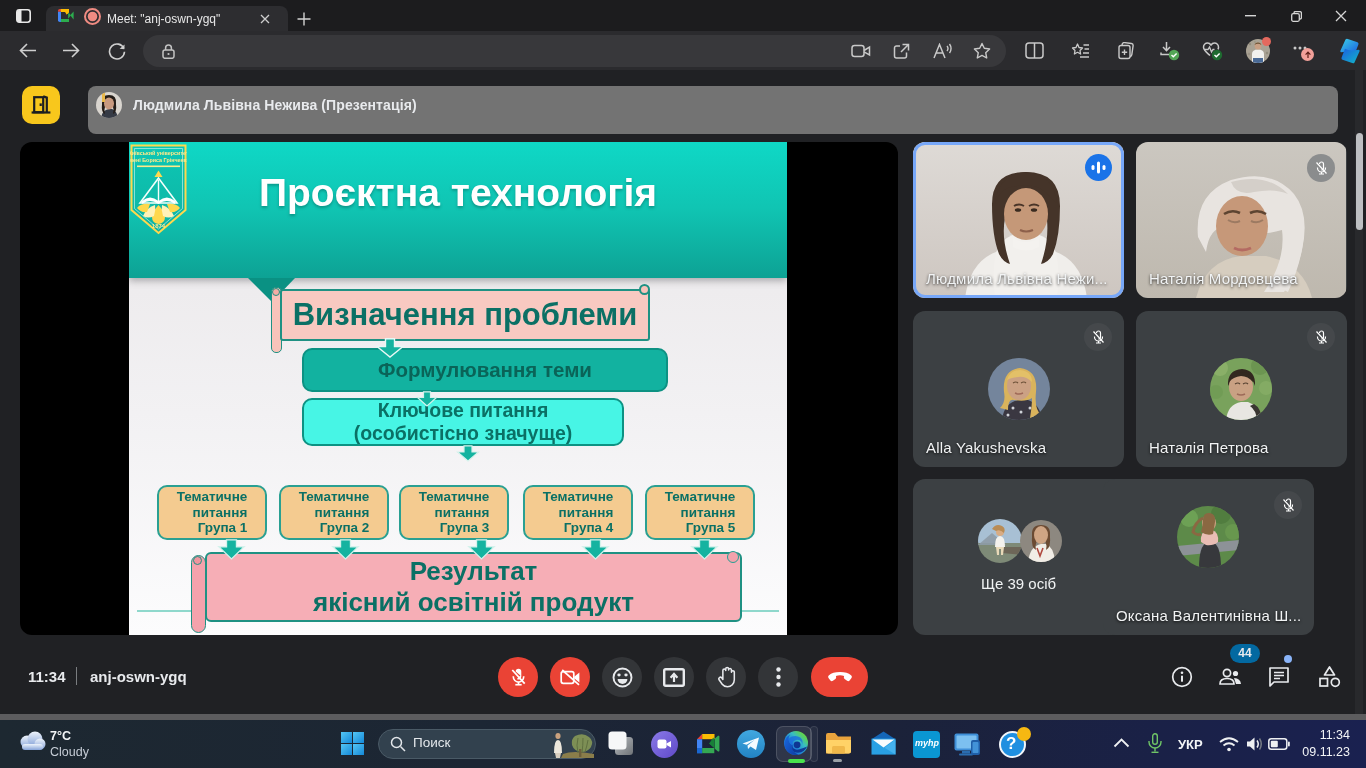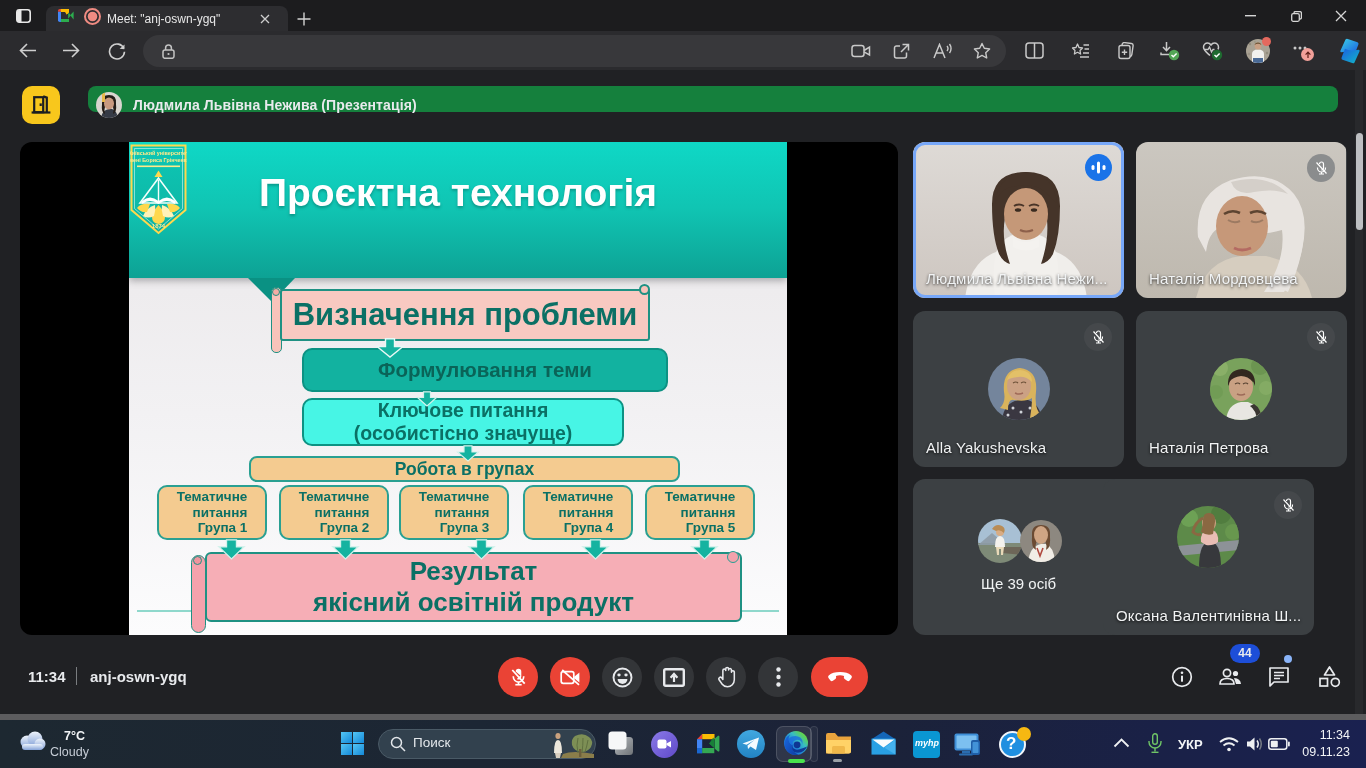--- a/index.html
+++ b/index.html
@@ -9,21 +9,21 @@
   .abs { position:absolute; }
 
   
   #tabbar { position:absolute; top:0; left:0; width:1366px; height:31px; background:#1c1c1e; }
   #tab { position:absolute; top:6px; left:46px; width:242px; height:25px; background:#2d2d30; border-radius:8px 8px 0 0; }
   #toolbar { position:absolute; top:31px; left:0; width:1366px; height:39px; background:#2b2b2e; }
   #urlpill { position:absolute; top:35px; left:143px; width:863px; height:32px; border-radius:16px; background:#38383b; }
 
   
   #meet { position:absolute; top:70px; left:0; width:1366px; height:645px; background:#202124; }
-  #namebar { position:absolute; top:16px; left:88px; width:1250px; height:26px; background:#15803d; border-radius:8px;text-decoration:underline; }
+  #namebar { position:absolute; top:16px; left:88px; width:1250px; height:48px; background:#737373; border-radius:8px;text-decoration:underline; }
   #yicon { position:absolute; top:16px; left:22px; width:38px; height:38px; background:#f8c71c; border-radius:10px; }
   #video { position:absolute; top:72px; left:20px; width:878px; height:493px; background:#000; border-radius:12px; overflow:hidden; }
   #slide { position:absolute; top:0; left:109px; width:658px; height:493px; background:linear-gradient(180deg,#e9e6e8 0%,#f2f1f3 55%,#fcfcfd 100%); overflow:hidden; }
 
   .tile { position:absolute; width:211px; height:156px; background:#3c4043; border-radius:12px; overflow:hidden; }
   .tname { position:absolute; left:13px; bottom:11px; font-size:15px; font-weight:500; color:#f1f3f4; letter-spacing:.2px; text-shadow:0 1px 3px rgba(0,0,0,.85); white-space:nowrap; }
   .micoff { position:absolute; top:12px; right:12px; width:28px; height:28px; border-radius:50%; background:rgba(70,73,77,.9); display:flex; align-items:center; justify-content:center; }
 
   
   #shead { position:absolute; top:0; left:0; width:658px; height:136px; background:linear-gradient(180deg,#0fd8c6 0%,#10c4b2 50%,#0da294 100%); box-shadow:0 3px 7px rgba(90,90,95,.45); }
@@ -260,21 +260,20 @@
         <svg class="abs" style="top:249px;left:287px;z-index:6" width="22" height="16" viewBox="0 0 22 16">
           <path d="M7.5 0.8 L14.5 0.8 L14.5 6.5 L20.5 6.5 L11 15 L1.5 6.5 L7.5 6.5 Z" fill="#14b3a0" stroke="#d5f2ec" stroke-width="1.2"></path>
         </svg>
 
         <div class="sbox" style="top:256px;left:173px;width:322px;height:48px;background:#47f5e5;border:2px solid #0d9283;border-radius:10px;font-size:19.5px;line-height:23px;">Ключове питання<br>(особистісно значуще)</div>
 
         <svg class="abs" style="top:303px;left:327px;z-index:6" width="24" height="17" viewBox="0 0 24 17">
           <path d="M8 0.8 L16 0.8 L16 7 L22.5 7 L12 16 L1.5 7 L8 7 Z" fill="#14b3a0" stroke="#d5f2ec" stroke-width="1.2"></path>
         </svg>
 
-        <div class="sbox" style="top:314px;left:120px;width:431px;height:26px;background:#f4cb90;border:2px solid #2aa092;border-radius:8px;font-size:17.5px;">Робота в групах</div>
 
         <div class="sbox smb" style="left:28px;">Тематичне<br>питання<br>Група 1</div>
         <div class="sbox smb" style="left:150px;">Тематичне<br>питання<br>Група 2</div>
         <div class="sbox smb" style="left:270px;">Тематичне<br>питання<br>Група 3</div>
         <div class="sbox smb" style="left:394px;">Тематичне<br>питання<br>Група 4</div>
         <div class="sbox smb" style="left:516px;">Тематичне<br>питання<br>Група 5</div>
 
         <svg class="abs arr5" style="left:88px" width="29" height="21" viewBox="0 0 26 19">
             <path d="M8.5 0.8 L17.5 0.8 L17.5 7 L24.5 7 L13 18 L1.5 7 L8.5 7 Z" fill="#14b3a0" stroke="#d5f2ec" stroke-width="1.2"></path>
           </svg>
@@ -554,38 +553,38 @@
   <svg class="abs" style="top:666px;left:1268px" width="22" height="22" viewBox="0 0 22 22">
     <path d="M2 2 L20 2 L20 16 L6 16 L2 20 Z" fill="none" stroke="#e8eaed" stroke-width="1.7" stroke-linejoin="round"></path>
     <path d="M6 6.5 L16 6.5 M6 9.5 L16 9.5 M6 12.5 L12 12.5" stroke="#e8eaed" stroke-width="1.5"></path>
   </svg>
   <div class="abs" style="top:655px;left:1284px;width:8px;height:8px;border-radius:50%;background:#8ab4f8;"></div>
   <svg class="abs" style="top:666px;left:1318px" width="23" height="22" viewBox="0 0 23 22">
     <path d="M11.5 1 L16.5 9 L6.5 9 Z" fill="none" stroke="#e8eaed" stroke-width="1.7" stroke-linejoin="round"></path>
     <rect x="2" y="12.5" width="7.5" height="7.5" fill="none" stroke="#e8eaed" stroke-width="1.7"></rect>
     <circle cx="17.3" cy="16.3" r="4" fill="none" stroke="#e8eaed" stroke-width="1.7"></circle>
   </svg>
-  <div class="abs" style="top:644px;left:1230px;width:30px;height:19px;border-radius:10px;background:#1d4ed8;color:#e8eaed;font-size:12px;font-weight:bold;text-align:center;line-height:19px;">44</div>
+  <div class="abs" style="top:644px;left:1230px;width:30px;height:19px;border-radius:10px;background:#0369a1;color:#e8eaed;font-size:12px;font-weight:bold;text-align:center;line-height:19px;">44</div>
 
   <div id="winedge" class="abs" style="top:714px;left:0;width:1366px;height:6px;background:#5c5c5e;"></div>
   <div id="taskbar"></div>
 
   <svg class="abs" style="top:731px;left:19px" width="27" height="19" viewBox="0 0 27 19">
     <defs>
         <linearGradient id="cl" x1="0" y1="0" x2="0" y2="1">
           <stop offset="0" stop-color="#eef4fc"></stop>
           <stop offset="1" stop-color="#86a3d8"></stop>
         </linearGradient>
       </defs>
     <circle cx="8" cy="11" r="6.5" fill="url(#cl)"></circle>
     <circle cx="16" cy="8" r="7.5" fill="url(#cl)"></circle>
     <circle cx="21" cy="13" r="5.5" fill="url(#cl)"></circle>
     <rect x="3" y="13" width="21" height="6" rx="3" fill="url(#cl)"></rect>
   </svg>
-  <div class="abs" style="top:729px;left:64px;font-size:12.5px;font-weight:bold;color:#f2f4f6;">7°C</div>
+  <div class="abs" style="top:729px;left:50px;font-size:12.5px;font-weight:bold;color:#f2f4f6;">7°C</div>
   <div class="abs" style="top:745px;left:50px;font-size:12.5px;color:#c6cdd6;">Cloudy</div>
 
   <svg class="abs" style="top:732px;left:341px" width="23" height="23" viewBox="0 0 23 23">
     <defs>
         <linearGradient id="wing" x1="0" y1="0" x2="1" y2="1">
           <stop offset="0" stop-color="#54c6f4"></stop>
           <stop offset="1" stop-color="#1488d8"></stop>
         </linearGradient>
       </defs>
     <rect x="0" y="0" width="11" height="11" fill="url(#wing)"></rect>

